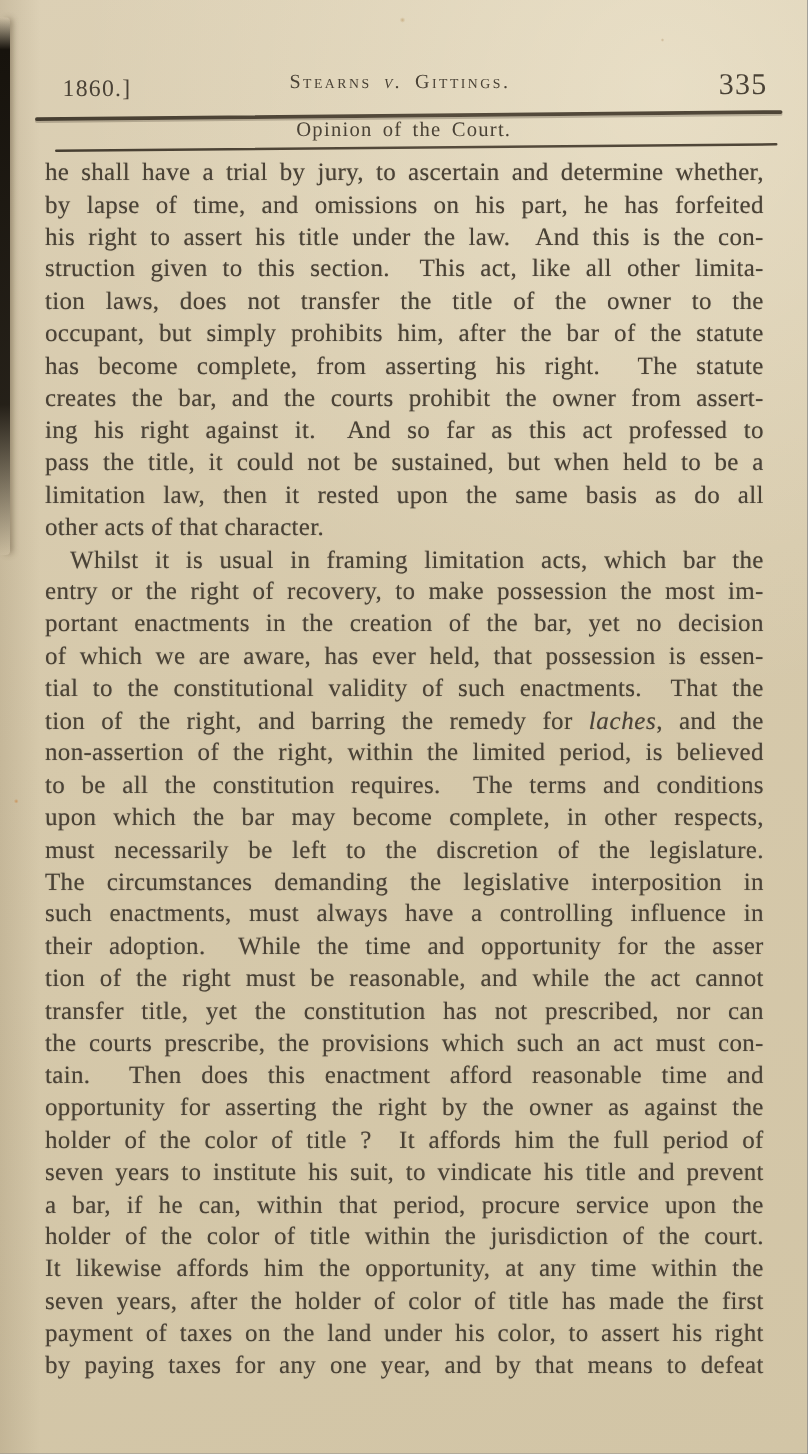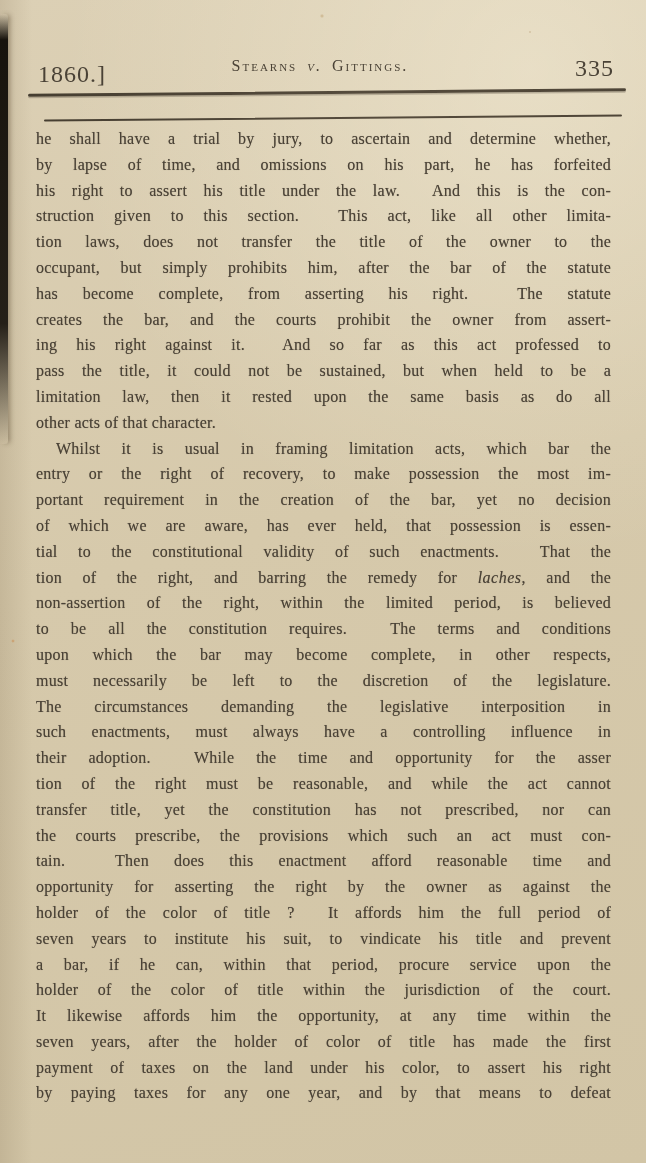--- a/index.html
+++ b/index.html
@@ -39,23 +39,23 @@
   }
   .header {
     position: absolute;
     top: 56px;
     left: 38px;
     right: 30px;
     height: 32px;
   }
   .header .year {
     position: absolute;
-    left: 0;
+    left: 12px;
     top: 5px;
-    font-size: 24px;
+    font-size: 19px;
     letter-spacing: 1px;
   }
   .header .case-title {
     position: absolute;
     left: 50%;
     top: 1px;
     transform: translateX(-54%);
     font-variant: small-caps;
     font-size: 16px;
     letter-spacing: 2px;
@@ -101,21 +101,21 @@
   }
   .body-text {
     position: absolute;
     top: 126px;
     left: 36px;
     right: 35px;
   }
   .line {
     height: 25.8px;
     line-height: 25.8px;
-    font-size: 16px;
+    font-size: 20px;
     letter-spacing: 0.25px;
     text-align: justify;
     text-align-last: justify;
     white-space: pre-wrap;
     overflow: hidden;
     text-shadow: 0 0 0.7px rgba(74,66,54,0.55);
   }
   .line.indent { text-indent: 20px; }
   .line.short-last { text-align-last: left; }
   .line i { letter-spacing: 0.5px; }
@@ -128,39 +128,40 @@
   <div class="binding"></div>
 
   <div class="header">
     <span class="year">1860.]</span>
     <span class="case-title">Stearns <i>v.</i> Gittings.</span>
     <span class="page-number">335</span>
   </div>
 
   <div class="rule rule-1"></div>
 
+  <div class="subheader">Opinion of the Court.</div>
 
   <div class="rule rule-2"></div>
 
   <main class="body-text">
       <div class="line">he shall have a trial by jury, to ascertain and determine whether,</div>
       <div class="line">by lapse of time, and omissions on his part, he has forfeited</div>
       <div class="line">his right to assert his title under the law.  And this is the con-</div>
       <div class="line">struction given to this section.  This act, like all other limita-</div>
       <div class="line">tion laws, does not transfer the title of the owner to the</div>
       <div class="line">occupant, but simply prohibits him, after the bar of the statute</div>
       <div class="line">has become complete, from asserting his right.  The statute</div>
       <div class="line">creates the bar, and the courts prohibit the owner from assert-</div>
       <div class="line">ing his right against it.  And so far as this act professed to</div>
       <div class="line">pass the title, it could not be sustained, but when held to be a</div>
       <div class="line">limitation law, then it rested upon the same basis as do all</div>
       <div class="line short-last">other acts of that character.</div>
       <div class="line indent">Whilst it is usual in framing limitation acts, which bar the</div>
       <div class="line">entry or the right of recovery, to make possession the most im-</div>
-      <div class="line">portant requirement in the creation of the bar, yet no decision</div>
+      <div class="line">portant enactments in the creation of the bar, yet no decision</div>
       <div class="line">of which we are aware, has ever held, that possession is essen-</div>
       <div class="line">tial to the constitutional validity of such enactments.  That the</div>
       <div class="line">tion of the right, and barring the remedy for <i>laches</i>, and the</div>
       <div class="line">non-assertion of the right, within the limited period, is believed</div>
       <div class="line">to be all the constitution requires.  The terms and conditions</div>
       <div class="line">upon which the bar may become complete, in other respects,</div>
       <div class="line">must necessarily be left to the discretion of the legislature.</div>
       <div class="line">The circumstances demanding the legislative interposition in</div>
       <div class="line">such enactments, must always have a controlling influence in</div>
       <div class="line">their adoption.  While the time and opportunity for the asser</div>

